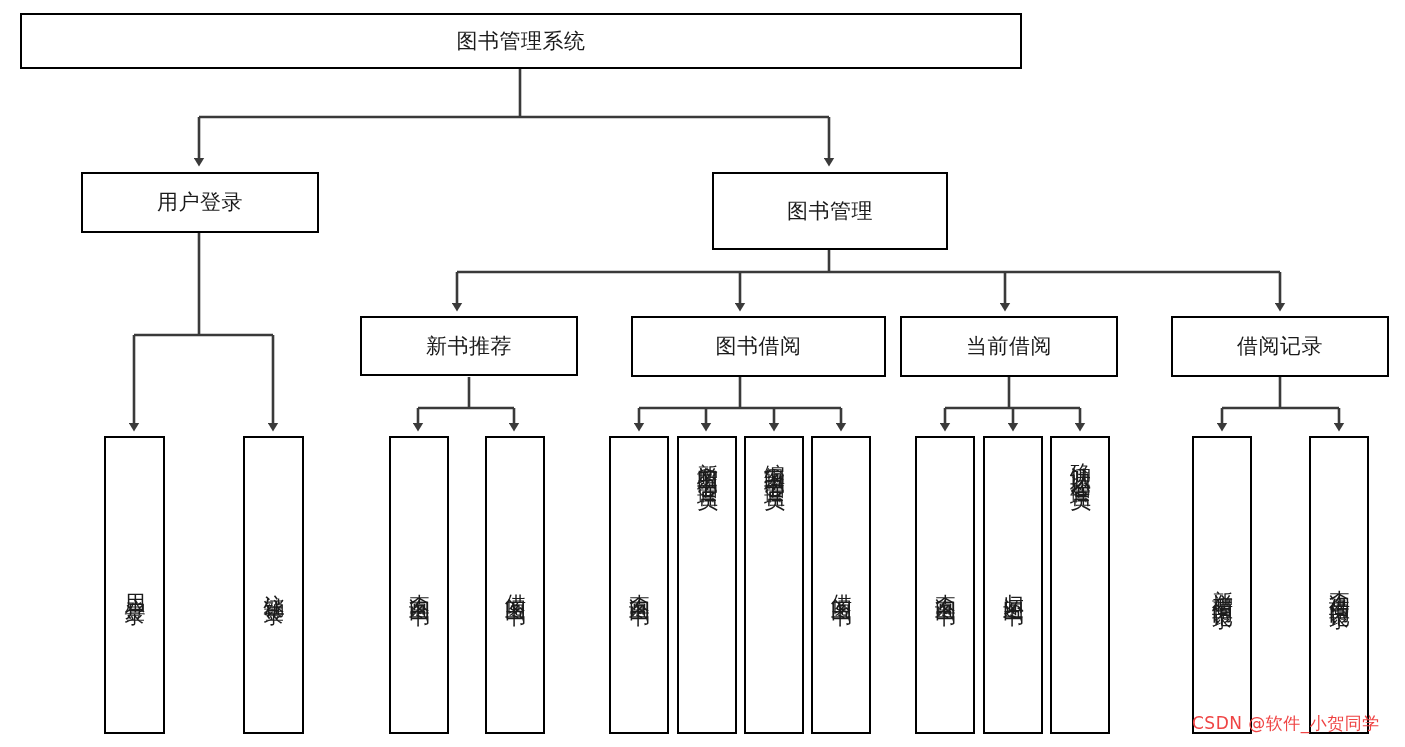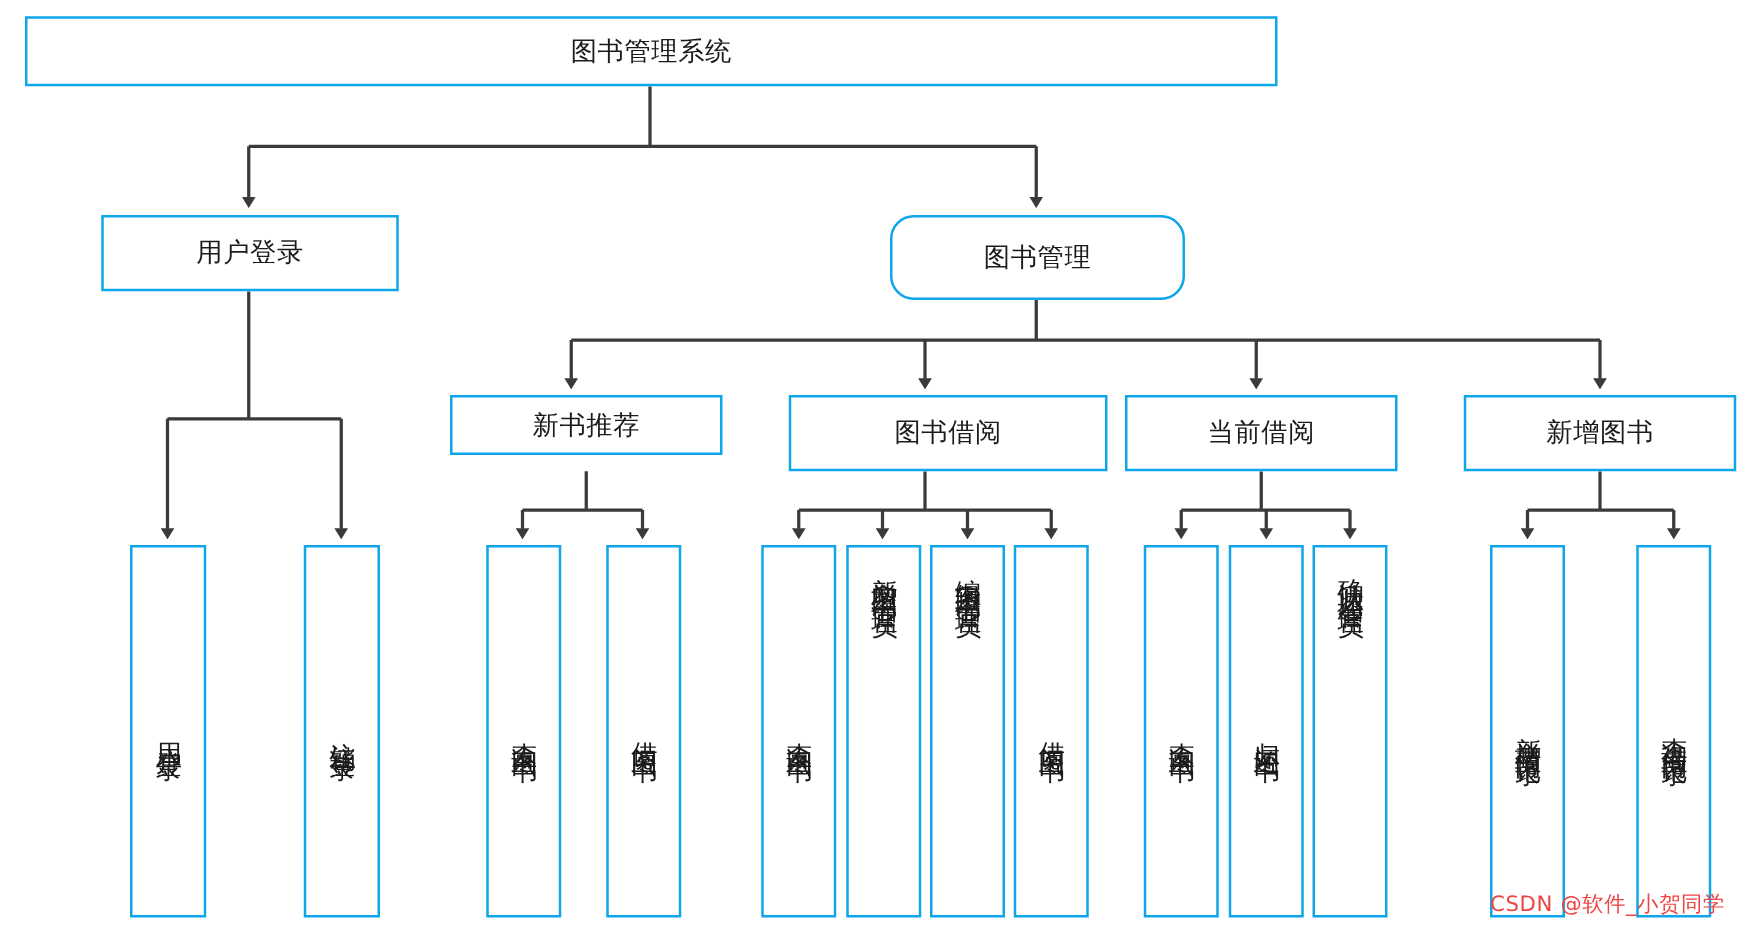--- a/index.html
+++ b/index.html
@@ -16,21 +16,21 @@
   }
   #wires{
     position:absolute;left:0;top:0;
     width:1405px;height:747px;
     pointer-events:none;
   }
   .node{
     position:absolute;
     box-sizing:border-box;
     background:#ffffff;
-    border:2px solid #0ea5e9;
+    border:2px solid #000000;
     display:flex;
     align-items:center;
     justify-content:center;
     z-index:2;
   }
   .node .label{
     color:#1b1b1b;
     font-size:21px;
     line-height:1.26;
     letter-spacing:0.5px;
@@ -118,35 +118,35 @@
     </g>
   </svg>
 
   <div class="node" style="left:20px;top:13px;width:1002px;height:56px;">
     <span class="label">图书管理系统</span>
   </div>
 
   <div class="node" style="left:81px;top:172px;width:238px;height:61px;">
     <span class="label">用户登录</span>
   </div>
-  <div class="node" style="left:712px;top:172px;width:236px;height:68px;border-radius:19px;">
+  <div class="node" style="left:712px;top:172px;width:236px;height:78px;">
     <span class="label">图书管理</span>
   </div>
 
-  <div class="node" style="left:360px;top:316px;width:218px;height:48px;">
+  <div class="node" style="left:360px;top:316px;width:218px;height:60px;">
     <span class="label">新书推荐</span>
   </div>
   <div class="node" style="left:631px;top:316px;width:255px;height:61px;">
     <span class="label">图书借阅</span>
   </div>
   <div class="node" style="left:900px;top:316px;width:218px;height:61px;">
     <span class="label">当前借阅</span>
   </div>
   <div class="node" style="left:1171px;top:316px;width:218px;height:61px;">
-    <span class="label">新增图书</span>
+    <span class="label">借阅记录</span>
   </div>
 
   <div class="node leaf shortfill" style="left:104px;top:436px;width:61px;height:298px;">
     <span class="label">用户登录</span>
   </div>
   <div class="node leaf shortfill" style="left:243px;top:436px;width:61px;height:298px;">
     <span class="label">注销登录</span>
   </div>
 
   <div class="node leaf shortfill" style="left:389px;top:436px;width:60px;height:298px;">

